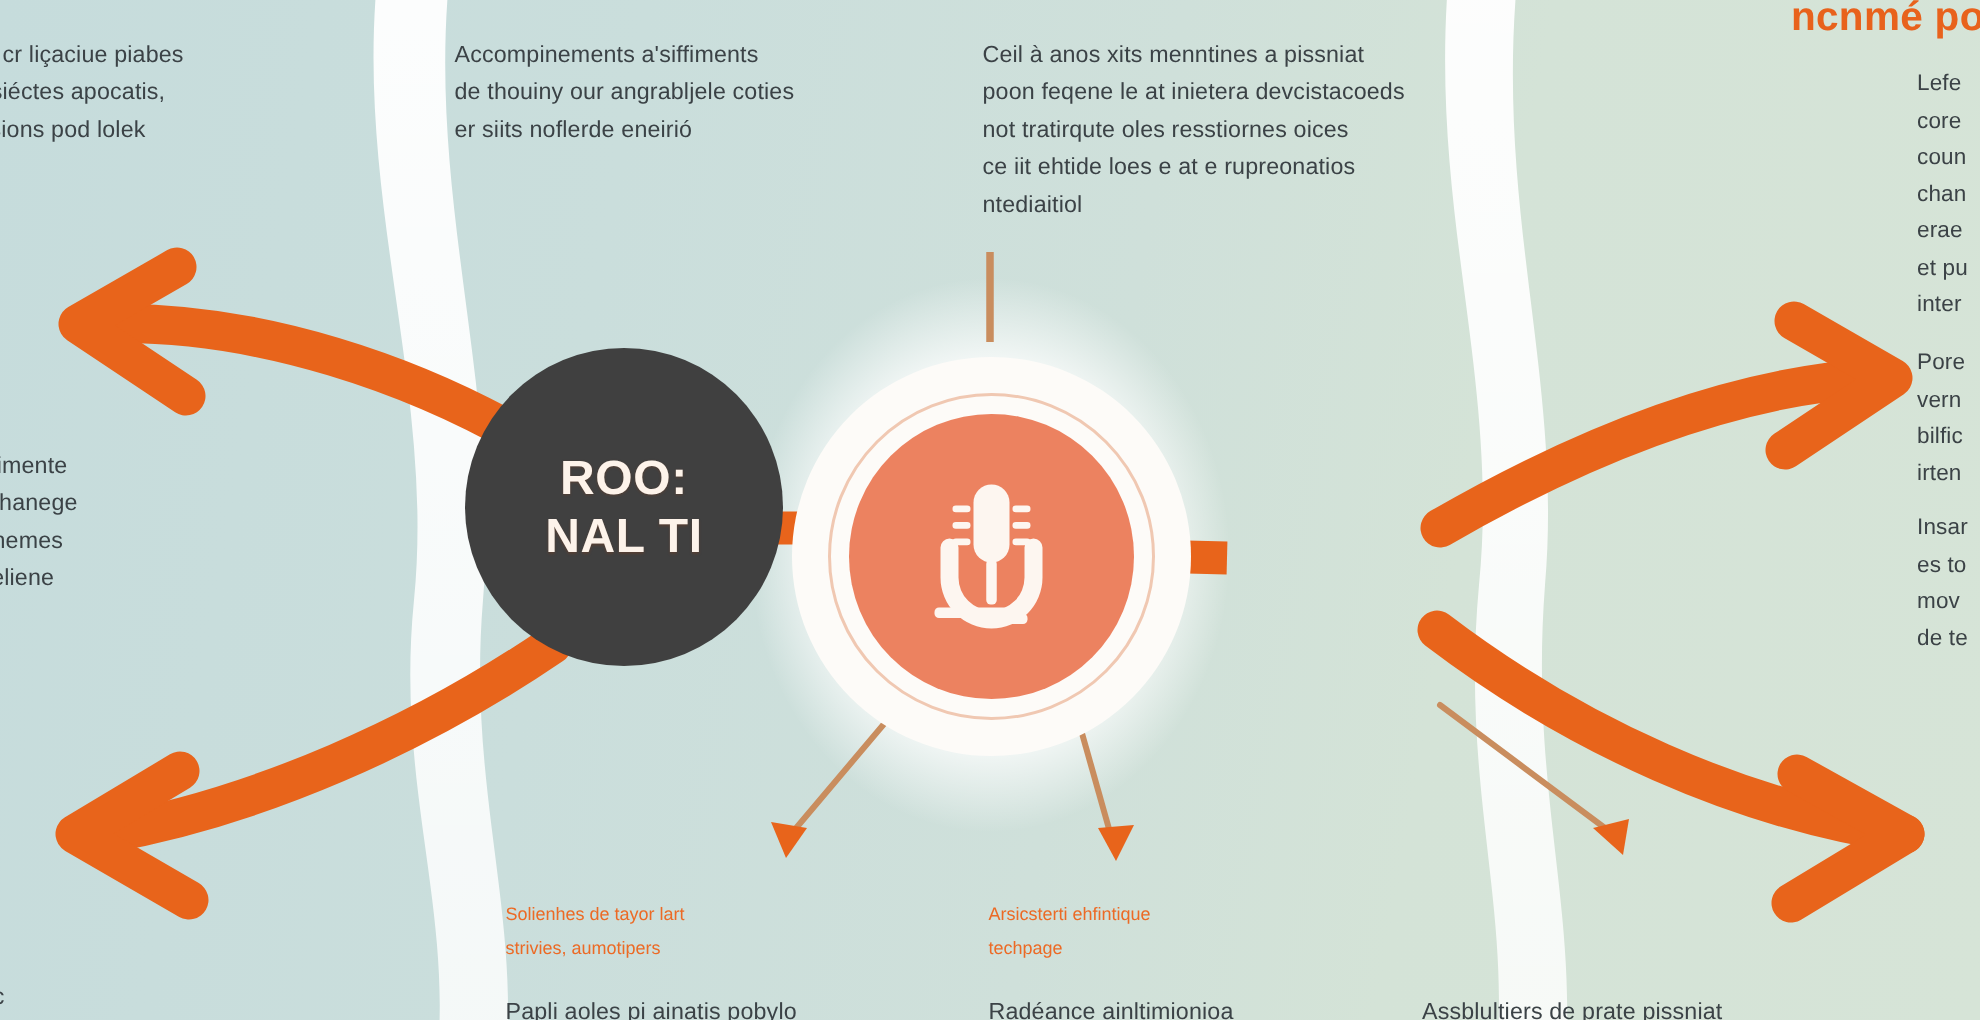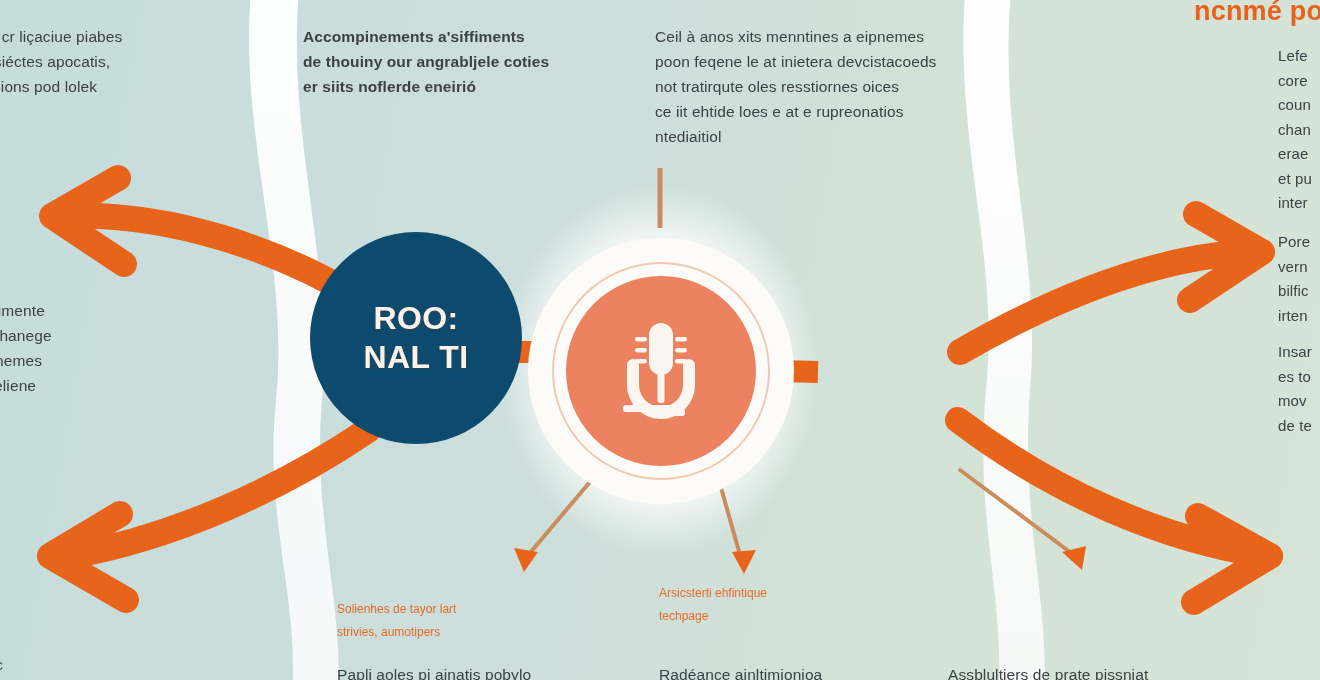--- a/index.html
+++ b/index.html
@@ -41,21 +41,21 @@
     font-weight:bold;
     font-size:27px;
     letter-spacing:.2px;
     white-space:nowrap;
   }
 
   
   .node {
     position:absolute;
     border-radius:50%;
-    background:#0c4a6e;
+    background:#404040;
     display:flex; align-items:center; justify-content:center;
     text-align:center;
   }
   .node-label {
     color:#fdf3ea;
     font-weight:bold;
     font-size:32px;
     line-height:39px;
     letter-spacing:.4px;
     white-space:pre-line;
@@ -176,25 +176,25 @@
   <div class="node" style="left:310px; top:232px; width:212px; height:212px;">
     <div class="node-label">ROO:
 NAL TI</div>
   </div>
 
 
   <div class="txt" style="left:-28px; top:24px; width:230px;">van cr liçaciue piabes
 de siéctes apocatis,
 olusions pod lolek</div>
 
-  <div class="txt" style="left:303px; top:24px; width:300px;font-weight:bold;">Accompinements a'siffiments
+  <div class="txt" style="left:303px; top:24px; width:300px;">Accompinements a'siffiments
 de thouiny our angrabljele coties
 er siits noflerde eneirió</div>
 
-  <div class="txt" style="left:655px; top:24px; width:360px;">Ceil à anos xits menntines a eipnemes
+  <div class="txt" style="left:655px; top:24px; width:360px;">Ceil à anos xits menntines a pissniat
 poon feqene le at inietera devcistacoeds
 not tratirqute oles resstiornes oices
 ce iit ehtide loes e at e rupreonatios
 ntediaitiol</div>
 
   <div class="title-orange" style="left:1194px; top:-4px;">ncnmé poa</div>
 
   <div class="txt txt-sm" style="left:1278px; top:44px; width:120px;">Lefe
 core
 coun
@@ -219,19 +219,19 @@
 s celiene</div>
 
   <div class="txt" style="left:-18px; top:602px; width:120px;">olr
 s
 atc</div>
 
   <div class="orange-head" style="left:337px; top:598px; width:290px;">Solienhes de tayor lart
 strivies, aumotipers</div>
   <div class="txt" style="left:337px; top:662px; width:300px;">Papli aoles pi ainatis pobylo</div>
 
-  <div class="orange-head" style="left:659px; top:582px; width:290px;">Arsicsterti ehfintique
+  <div class="orange-head" style="left:659px; top:598px; width:290px;">Arsicsterti ehfintique
 techpage</div>
   <div class="txt" style="left:659px; top:662px; width:300px;">Radéance ainltimionioa</div>
 
   <div class="txt" style="left:948px; top:662px; width:320px;">Assblultiers de prate pissniat</div>
 
 </div>
 
 </body></html>

